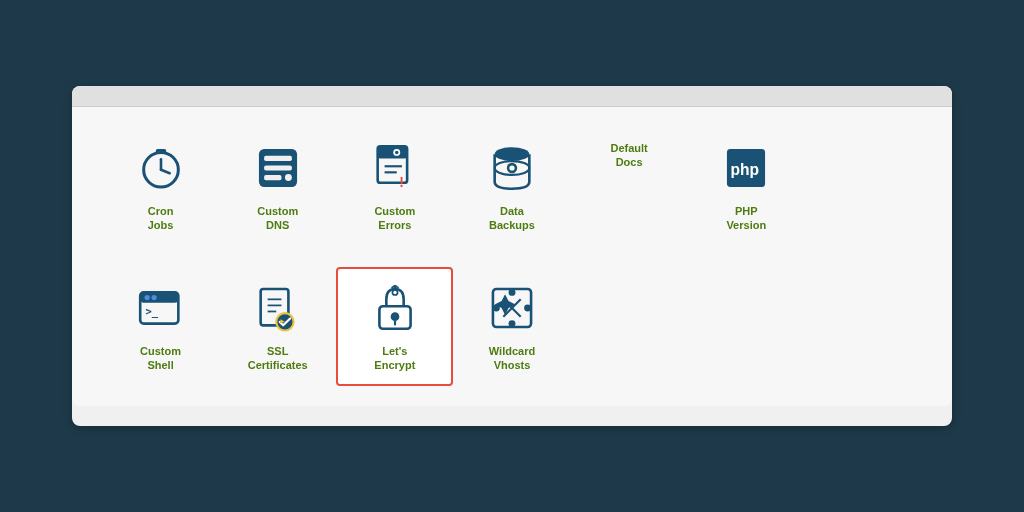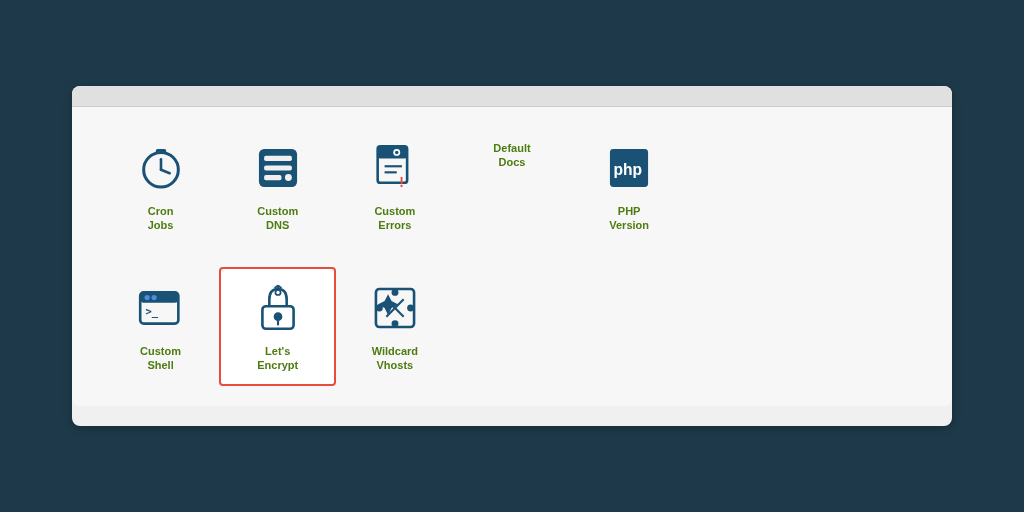--- a/index.html
+++ b/index.html
@@ -140,20 +140,33 @@
     <circle cx="32" cy="12" r="2" fill="#1a5276"></circle>
     <line x1="18" y1="28" x2="38" y2="28" stroke="#1a5276" stroke-width="2.5"></line>
     <line x1="18" y1="35" x2="32" y2="35" stroke="#1a5276" stroke-width="2.5"></line>
     <text x="35" y="52" font-size="16" font-weight="bold" fill="#e74c3c" font-family="Arial">!</text>
   </svg>
           </div>
           <div class="tool-label" style="white-space: pre-line;">Custom
 Errors</div>
         </div>
         <div class="tool-item">
+          <div class="tool-icon">
+            <svg viewBox="0 0 60 60" width="52" height="52" xmlns="http://www.w3.org/2000/svg">
+    <ellipse cx="30" cy="14" rx="20" ry="8" fill="#1a5276"></ellipse>
+    <path d="M10 14 L10 46 Q10 54 30 54 Q50 54 50 46 L50 14" fill="none" stroke="#1a5276" stroke-width="3"></path>
+    <ellipse cx="30" cy="30" rx="20" ry="8" fill="none" stroke="#1a5276" stroke-width="2.5"></ellipse>
+    <circle cx="30" cy="30" r="6" fill="#1a5276"></circle>
+    <circle cx="30" cy="30" r="3" fill="white"></circle>
+  </svg>
+          </div>
+          <div class="tool-label" style="white-space: pre-line;">Data
+Backups</div>
+        </div>
+        <div class="tool-item">
           <div class="tool-label" style="white-space: pre-line;">Default
 Docs</div>
         </div>
         <div class="tool-item">
           <div class="tool-icon">
             <svg viewBox="0 0 60 60" width="52" height="52" xmlns="http://www.w3.org/2000/svg">
     <rect x="8" y="8" width="44" height="44" rx="4" fill="#1a5276"></rect>
     <text x="12" y="38" font-size="18" font-weight="bold" fill="white" font-family="Arial">php</text>
   </svg>
           </div>
@@ -168,20 +181,36 @@
             <svg viewBox="0 0 60 60" width="52" height="52" xmlns="http://www.w3.org/2000/svg">
     <rect x="6" y="12" width="44" height="36" rx="4" fill="none" stroke="#1a5276" stroke-width="3"></rect>
     <rect x="6" y="12" width="44" height="12" rx="4" fill="#1a5276"></rect>
     <circle cx="14" cy="18" r="3" fill="#4a90d9"></circle>
     <circle cx="22" cy="18" r="3" fill="#4a90d9"></circle>
     <text x="12" y="38" font-size="12" font-weight="bold" fill="#1a5276" font-family="monospace">&gt;_</text>
   </svg>
           </div>
           <div class="tool-label" style="white-space: pre-line;">Custom
 Shell</div>
+        </div>
+        <div class="tool-item">
+          <div class="tool-icon">
+            <svg viewBox="0 0 60 60" width="52" height="52" xmlns="http://www.w3.org/2000/svg">
+    <rect x="10" y="8" width="32" height="42" rx="3" fill="none" stroke="#1a5276" stroke-width="3"></rect>
+    <line x1="18" y1="20" x2="34" y2="20" stroke="#1a5276" stroke-width="2"></line>
+    <line x1="18" y1="27" x2="34" y2="27" stroke="#1a5276" stroke-width="2"></line>
+    <line x1="18" y1="34" x2="28" y2="34" stroke="#1a5276" stroke-width="2"></line>
+    <circle cx="38" cy="46" r="10" fill="#1a5276"></circle>
+    <path d="M32 46 L36 50 L44 42" fill="none" stroke="white" stroke-width="2.5" stroke-linecap="round" stroke-linejoin="round"></path>
+    <circle cx="38" cy="46" r="10" fill="none" stroke="#f0c040" stroke-width="2.5"></circle>
+    <path d="M33 43 L32 48 L38 46 Z" fill="#f0c040"></path>
+  </svg>
+          </div>
+          <div class="tool-label" style="white-space: pre-line;">SSL
+Certificates</div>
         </div>
         <div class="tool-item highlighted">
           <div class="tool-icon">
             <svg viewBox="0 0 60 60" width="52" height="52" xmlns="http://www.w3.org/2000/svg">
     <rect x="12" y="28" width="36" height="26" rx="4" fill="none" stroke="#1a5276" stroke-width="3"></rect>
     <path d="M20 28 L20 20 Q20 8 30 8 Q40 8 40 20 L40 28" fill="none" stroke="#1a5276" stroke-width="3"></path>
     <circle cx="30" cy="40" r="5" fill="#1a5276"></circle>
     <line x1="30" y1="45" x2="30" y2="50" stroke="#1a5276" stroke-width="2.5"></line>
     <circle cx="30" cy="12" r="3" fill="none" stroke="#1a5276" stroke-width="2"></circle>
     <line x1="30" y1="4" x2="30" y2="9" stroke="#1a5276" stroke-width="2.5"></line>

